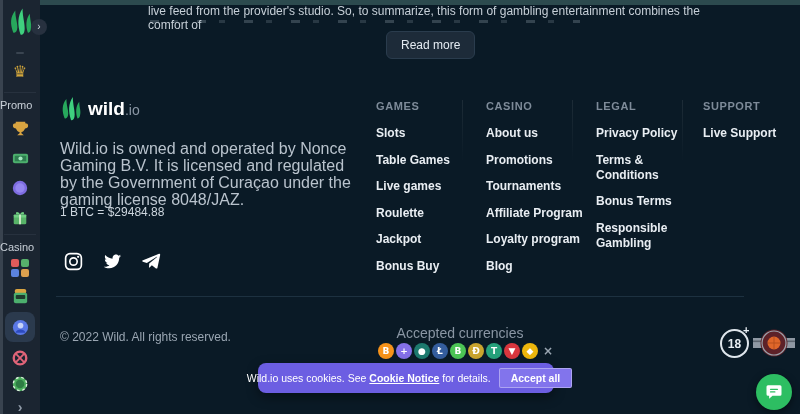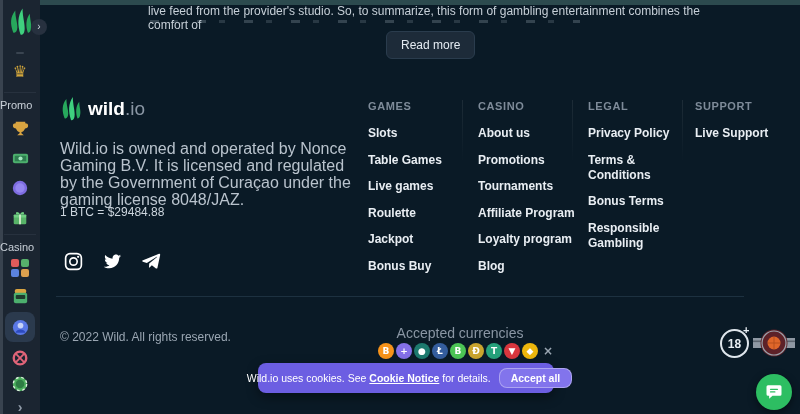--- a/index.html
+++ b/index.html
@@ -30,21 +30,21 @@
   .top-strip{position:absolute;left:40px;top:0;width:760px;height:5px;background:#2c4a4e;}
   .article-line{position:absolute;left:148px;top:4px;width:560px;font-size:12px;color:#c7d0d8;}
   .faded-line{position:absolute;left:150px;top:20px;width:430px;height:3px;
     background:repeating-linear-gradient(90deg,rgba(200,215,225,.22) 0 9px,transparent 9px 22px,rgba(200,215,225,.16) 22px 28px,transparent 28px 47px);}
   .read-more{position:absolute;left:386px;top:31px;padding:6px 14px;background:#1d2b39;border:1px solid #2a3c4d;
     border-radius:6px;color:#e4ebf2;font-size:12px;cursor:pointer;}
 
   
   .logo-row{position:absolute;left:60px;top:96px;display:flex;align-items:center;gap:6px;}
   .logo-brand{font-size:19px;font-weight:bold;color:#fff;}
-  .logo-tld{font-size:19px;color:#8a96a4;}
+  .logo-tld{font-size:14px;color:#8a96a4;}
   .about-text{position:absolute;left:60px;top:140px;width:292px;font-size:16px;line-height:17px;color:#b9c3cd;}
   .btc-rate{position:absolute;left:60px;top:205px;font-size:12px;color:#cdd6de;}
   .social-row{position:absolute;left:62px;top:250px;display:flex;gap:17px;}
   .social-btn{width:22px;height:22px;display:flex;align-items:center;justify-content:center;cursor:pointer;}
 
   
   .fcols{position:absolute;left:368px;top:100px;display:flex;}
   .fcol-title{font-size:11px;font-weight:bold;letter-spacing:.6px;color:#7e8b99;margin-bottom:10px;}
   .flink{font-size:12px;font-weight:600;color:#e9eef3;line-height:15px;padding:4px 0;margin-bottom:3.5px;cursor:pointer;}
   .vdiv{position:absolute;top:100px;width:1px;height:62px;background:linear-gradient(rgba(255,255,255,.08),rgba(255,255,255,0));}
@@ -59,21 +59,21 @@
   .age-badge{position:absolute;left:720px;top:329px;width:25px;height:25px;border:2px solid #dfe6ec;border-radius:50%;
     color:#e8eef3;font-size:12px;font-weight:bold;display:flex;align-items:center;justify-content:center;}
   .age-plus{position:absolute;left:743px;top:324px;color:#e8eef3;font-size:11px;font-weight:bold;}
   .seal{position:absolute;left:753px;top:327px;width:42px;height:32px;}
 
   
   .cookie-bar{position:absolute;left:258px;top:363px;width:296px;height:30px;background:#6c5ee2;border-radius:8px;
     display:flex;align-items:center;gap:8px;padding:0 6px 0 13px;box-sizing:border-box;box-shadow:0 4px 12px rgba(0,0,0,.4);justify-content:center;}
   .cookie-text{font-size:10.5px;color:#fff;white-space:nowrap;}
   .cookie-link{font-weight:bold;text-decoration:underline;cursor:pointer;}
-  .accept-btn{background:#8274ec;border:1px solid rgba(255,255,255,.35);border-radius:8px;color:#fff;
+  .accept-btn{background:#8274ec;border:1px solid rgba(255,255,255,.35);border-radius:2px;color:#fff;
     font-size:10.5px;font-weight:bold;padding:3px 11px;white-space:nowrap;cursor:pointer;}
 
   
   .chat-btn{position:absolute;left:756px;top:374px;width:36px;height:36px;border-radius:50%;background:#2dbe62;
     display:flex;align-items:center;justify-content:center;box-shadow:0 3px 8px rgba(0,0,0,.45);cursor:pointer;}
 </style>
 </head>
 <body>
 
 <div class="sidebar">
@@ -198,21 +198,21 @@
       </svg>
   </span>
   <span class="social-btn">
     <svg viewBox="0 0 24 24" width="21" height="21">
         <path fill="#fff" d="M21.9 4.6l-3.1 14.5c-.2 1-.8 1.2-1.7.8l-4.7-3.5-2.3 2.2c-.3.3-.5.5-1 .5l.3-4.8L18.1 7c.4-.3-.1-.5-.6-.2L6.7 13.6l-4.6-1.4c-1-.3-1-1 .2-1.5L20.6 3.2c.8-.3 1.5.2 1.3 1.4z"></path>
       </svg>
   </span>
 </div>
 
 <div class="fcols">
-    <div style="width: 110px;">
+    <div style="width: 110px; margin-left: 8px;">
       <div class="fcol-title">GAMES</div>
       <div class="flink">Slots</div>
       <div class="flink">Table Games</div>
       <div class="flink">Live games</div>
       <div class="flink">Roulette</div>
       <div class="flink">Jackpot</div>
       <div class="flink">Bonus Buy</div>
     </div>
     <div style="width: 110px;">
       <div class="fcol-title">CASINO</div>

